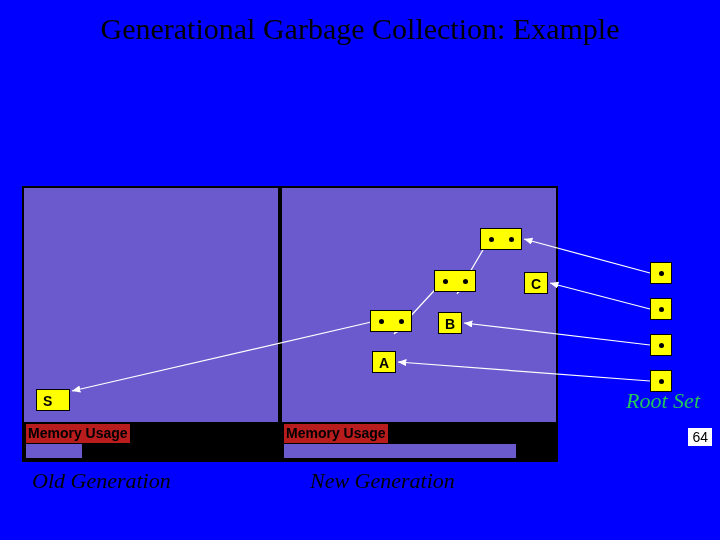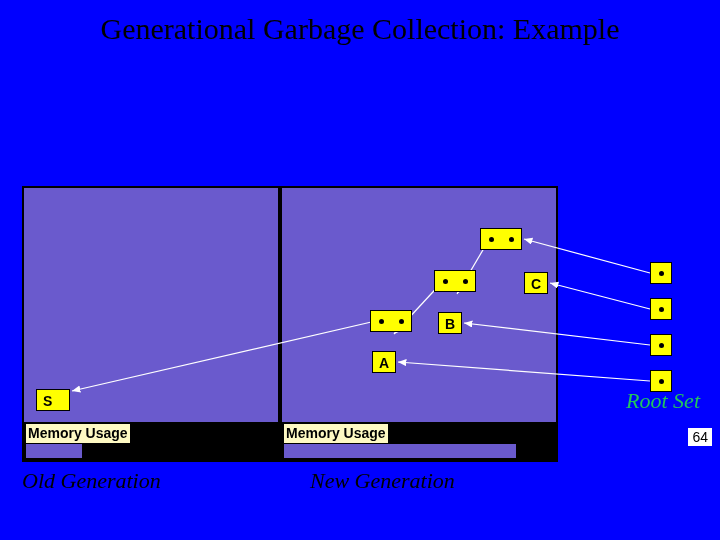--- a/index.html
+++ b/index.html
@@ -64,40 +64,40 @@
     height: 38px;
   }
   .mem-label {
     position: absolute;
     left: 4px;
     top: 0px;
     font-size: 14px;
     font-weight: bold;
     font-family: Arial, Helvetica, sans-serif;
     color: #000;
-    background: #fef9c3;
+    background: #b91c1c;
     padding: 0 2px;
     line-height: 19px;
   }
   .mem-bar {
     position: absolute;
     left: 4px;
     top: 20px;
     height: 14px;
     background: #6a5acd;
   }
   
   .gen-label {
     position: absolute;
     top: 468px;
     font-style: italic;
     font-size: 22px;
     color: #000;
   }
-  #gen-old-label { left: 22px; }
+  #gen-old-label { left: 32px; }
   #gen-new-label { left: 288px; margin-left: 22px; }
   
   #root-set-label {
     position: absolute;
     right: 20px;
     top: 388px;
     font-style: italic;
     font-size: 22px;
     color: #22c55e;
   }

